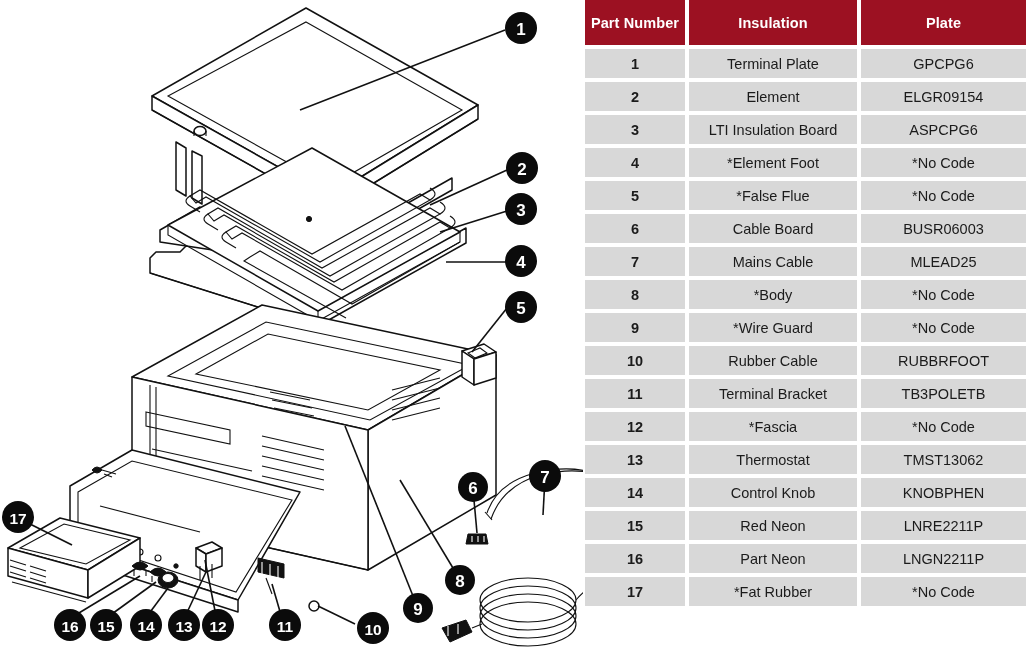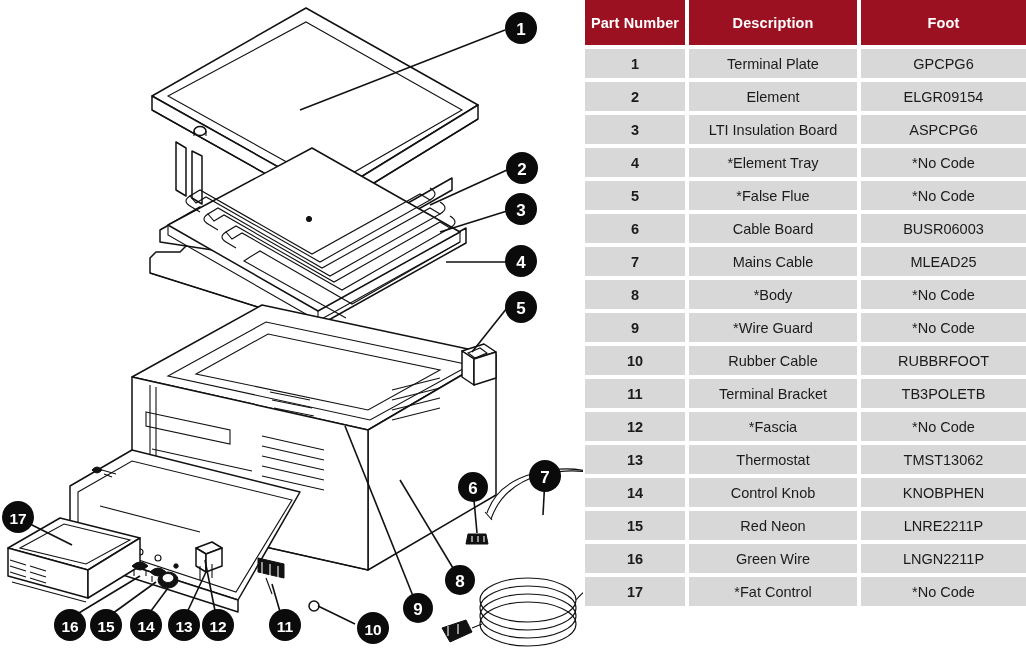--- a/index.html
+++ b/index.html
@@ -365,43 +365,43 @@
   <div id="parts-table">
     <table class="pt">
       <colgroup>
         <col class="c-num">
           <col class="c-desc">
           <col class="c-code">
       </colgroup>
       <thead>
         <tr>
           <th>Part Number</th>
-          <th>Description</th>
-          <th>Foot</th>
+          <th>Insulation</th>
+          <th>Plate</th>
         </tr>
       </thead>
       <tbody id="table-body">
           <tr>
             <td class="num">1</td>
             <td>Terminal Plate</td>
             <td>GPCPG6</td>
           </tr>
           <tr>
             <td class="num">2</td>
             <td>Element</td>
             <td>ELGR09154</td>
           </tr>
           <tr>
             <td class="num">3</td>
             <td>LTI Insulation Board</td>
             <td>ASPCPG6</td>
           </tr>
           <tr>
             <td class="num">4</td>
-            <td>*Element Tray</td>
+            <td>*Element Foot</td>
             <td>*No Code</td>
           </tr>
           <tr>
             <td class="num">5</td>
             <td>*False Flue</td>
             <td>*No Code</td>
           </tr>
           <tr>
             <td class="num">6</td>
             <td>Cable Board</td>
@@ -447,25 +447,25 @@
             <td>Control Knob</td>
             <td>KNOBPHEN</td>
           </tr>
           <tr>
             <td class="num">15</td>
             <td>Red Neon</td>
             <td>LNRE2211P</td>
           </tr>
           <tr>
             <td class="num">16</td>
-            <td>Green Wire</td>
+            <td>Part Neon</td>
             <td>LNGN2211P</td>
           </tr>
           <tr>
             <td class="num">17</td>
-            <td>*Fat Control</td>
+            <td>*Fat Rubber</td>
             <td>*No Code</td>
           </tr>
         </tbody>
     </table>
   </div>
 
 </div>
 
 </body></html>

